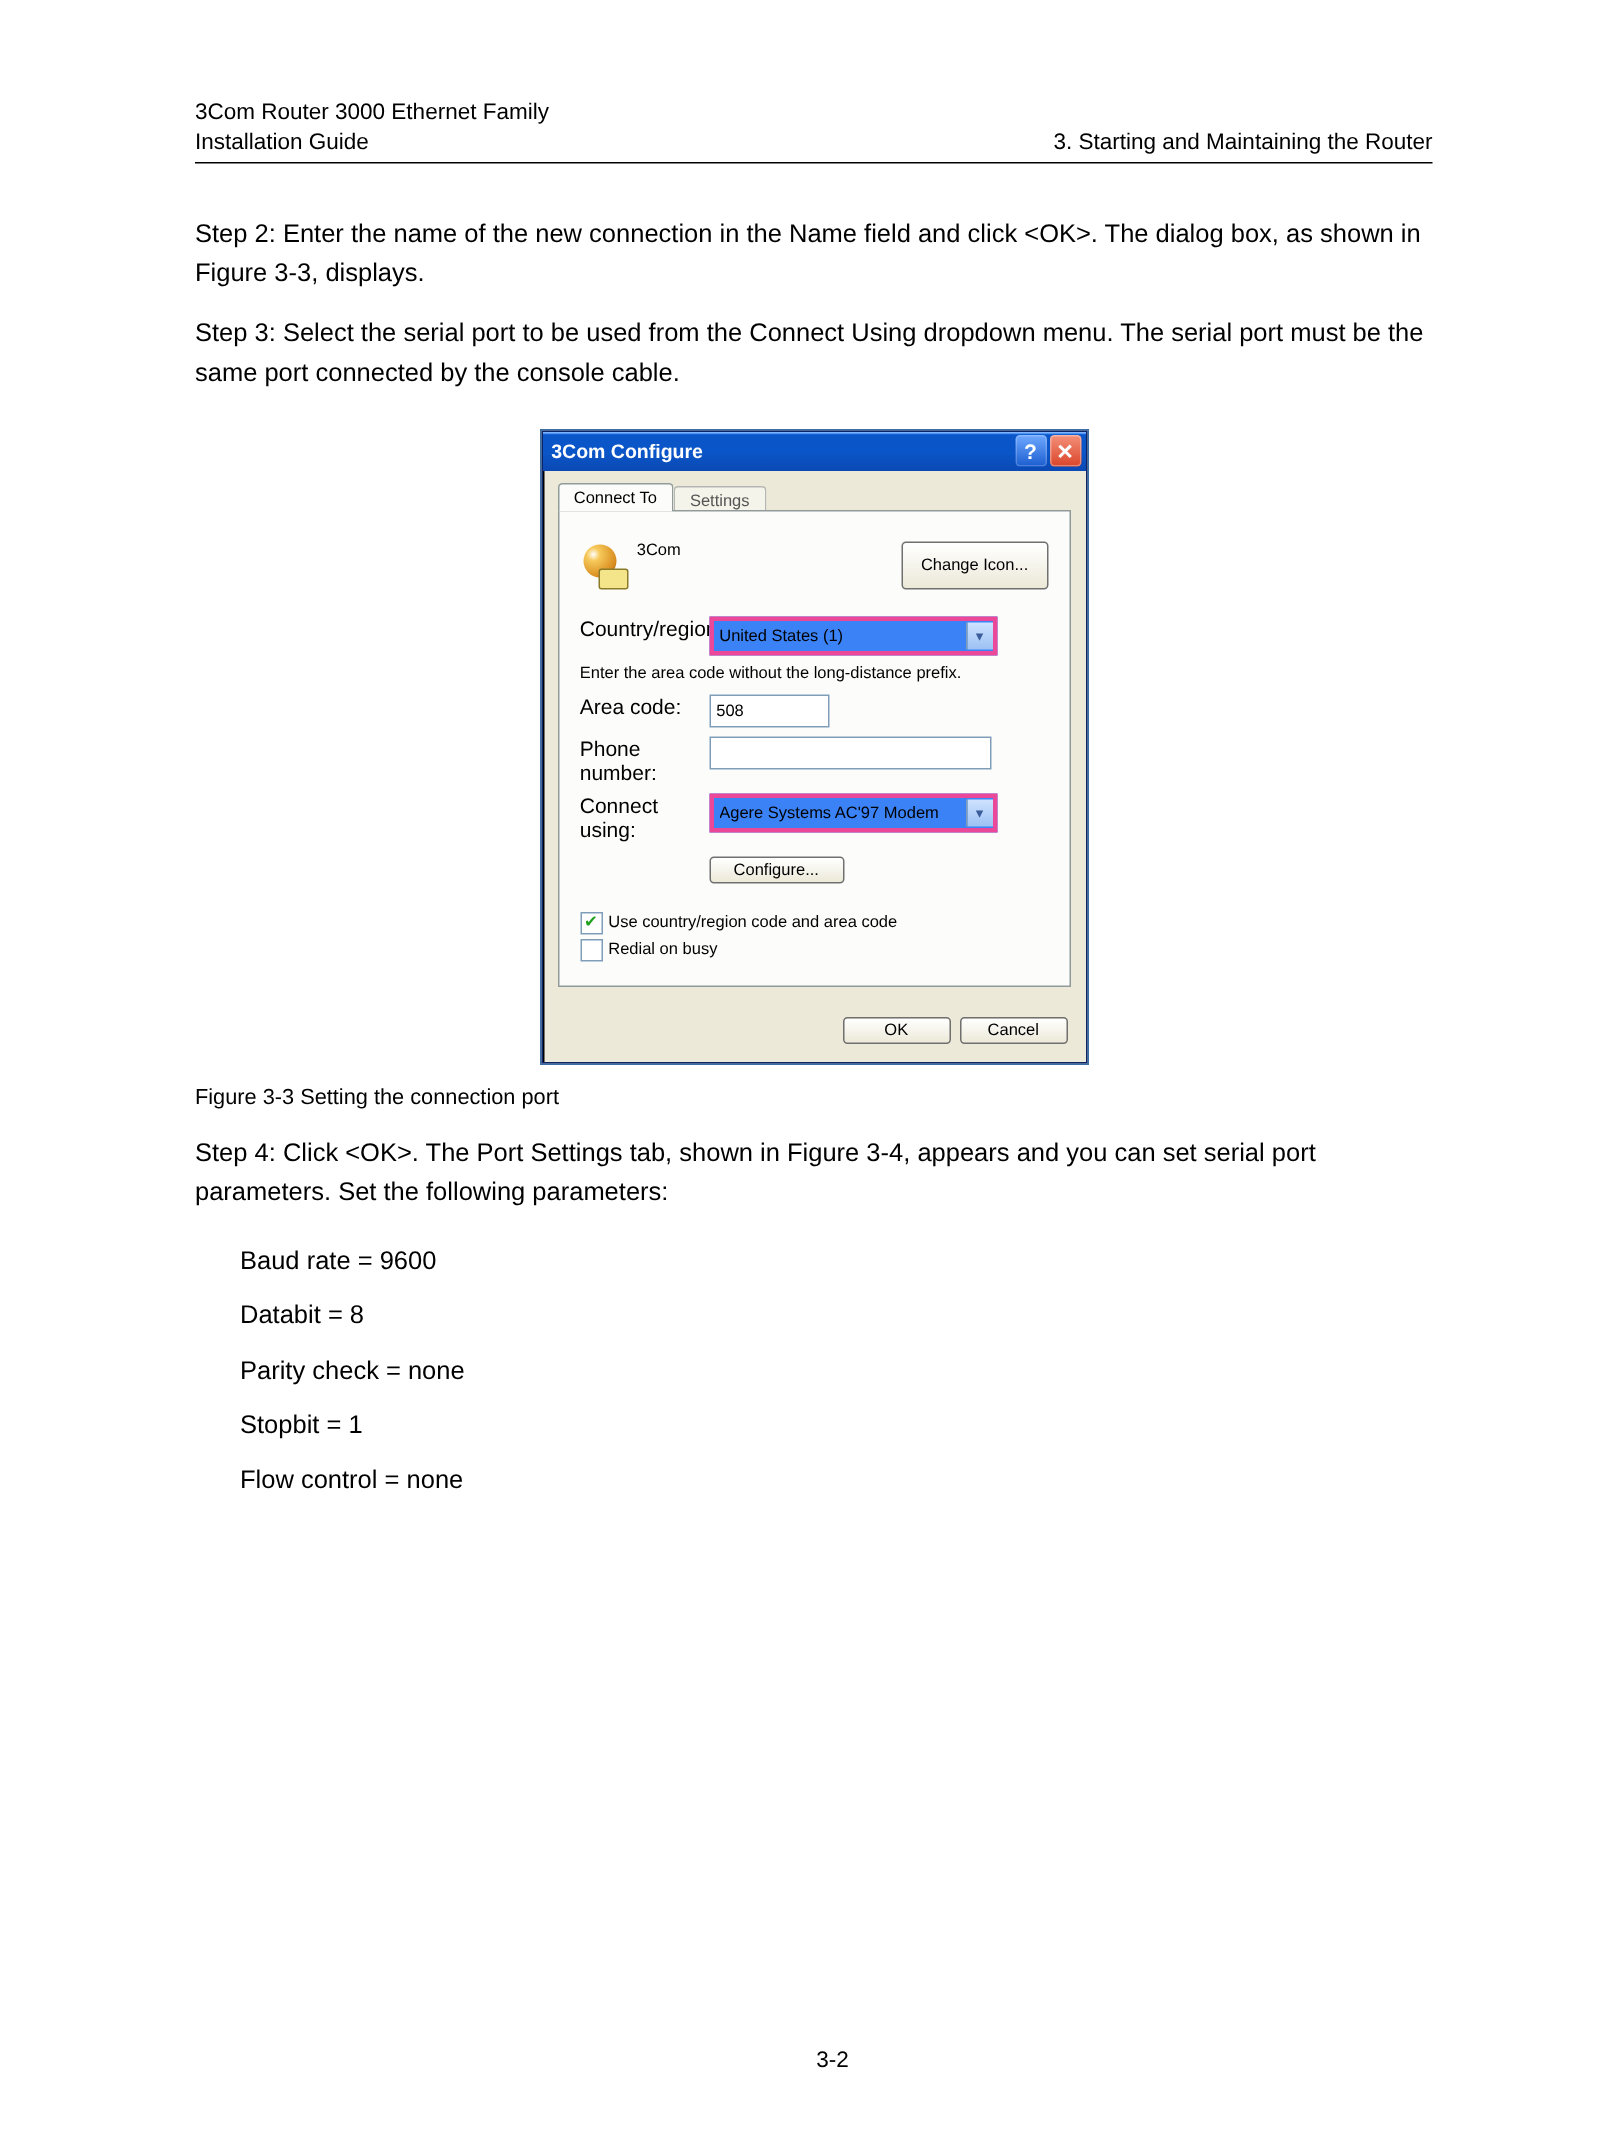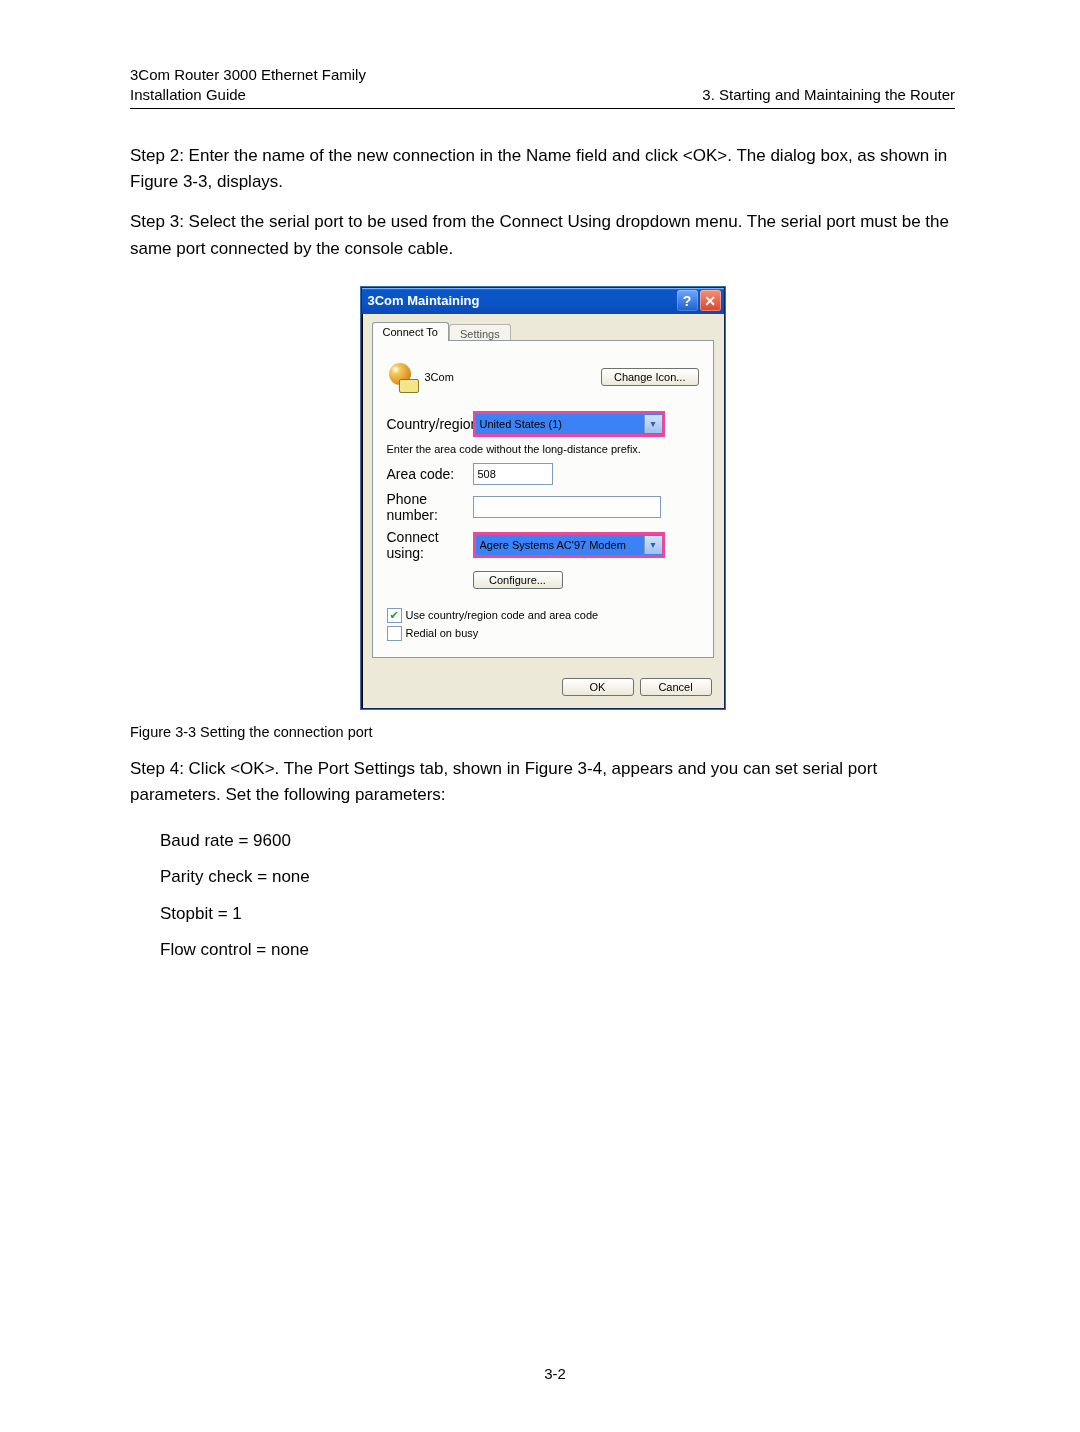--- a/index.html
+++ b/index.html
@@ -85,21 +85,21 @@
   }
   .tab.inactive { background:#f5f4ea; top:2px; border-color:#b5b5b5; color:#555; }
   .tab.active { background:#fcfcfb; z-index:2; }
   .panel {
     border:1px solid #919b9c;
     background:#fcfcfb;
     padding: 14px 14px 12px 14px;
     min-height: 290px;
     position: relative;
   }
-  .row { display:flex; align-items:center; margin: 6px 0; }
+  .row { display:flex; margin: 6px 0; }
   .iconrow { margin-bottom: 18px; }
   .conn-icon {
     width:32px; height:32px; margin-right:6px;
     position: relative;
   }
   .conn-icon .globe {
     position:absolute; left:2px; top:2px; width:22px; height:22px;
     border-radius:50%;
     background: radial-gradient(circle at 30% 30%, #fff 0%, #f6c95a 20%, #d98c1f 70%, #7a4b0d 100%);
   }
@@ -183,21 +183,21 @@
   </div>
 
   <div class="body-text">
     <p class="para">Step 2: Enter the name of the new connection in the Name field and click &lt;OK&gt;. The dialog box, as shown in Figure 3-3, displays.</p>
     <p class="para">Step 3: Select the serial port to be used from the Connect Using dropdown menu. The serial port must be the same port connected by the console cable.</p>
   </div>
 
   <div class="dialog-wrap">
     <div class="dialog">
       <div class="titlebar">
-        <span class="ttl">3Com Maintaining</span>
+        <span class="ttl">3Com Configure</span>
         <div class="titlebtn helpbtn">
           <span>?</span>
         </div>
         <div class="titlebtn closebtn">
           <span>✕</span>
         </div>
       </div>
 
       <div class="client">
         <div class="tabs">
@@ -273,20 +273,21 @@
   <div class="caption">
     <span style="font-weight:normal">Figure 3-3</span><span> Setting the connection port</span>
   </div>
 
   <div class="body-text" style="margin-top:0">
     <p class="para">Step 4: Click &lt;OK&gt;. The Port Settings tab, shown in Figure 3-4, appears and you can set serial port parameters. Set the following parameters:</p>
   </div>
 
   <div class="params">
     <div>Baud rate = 9600</div>
+    <div>Databit = 8</div>
     <div>Parity check = none</div>
     <div>Stopbit = 1</div>
     <div>Flow control = none</div>
   </div>
 
 </div>
 
 <div class="pagenum">3-2</div>
 
 </body></html>

